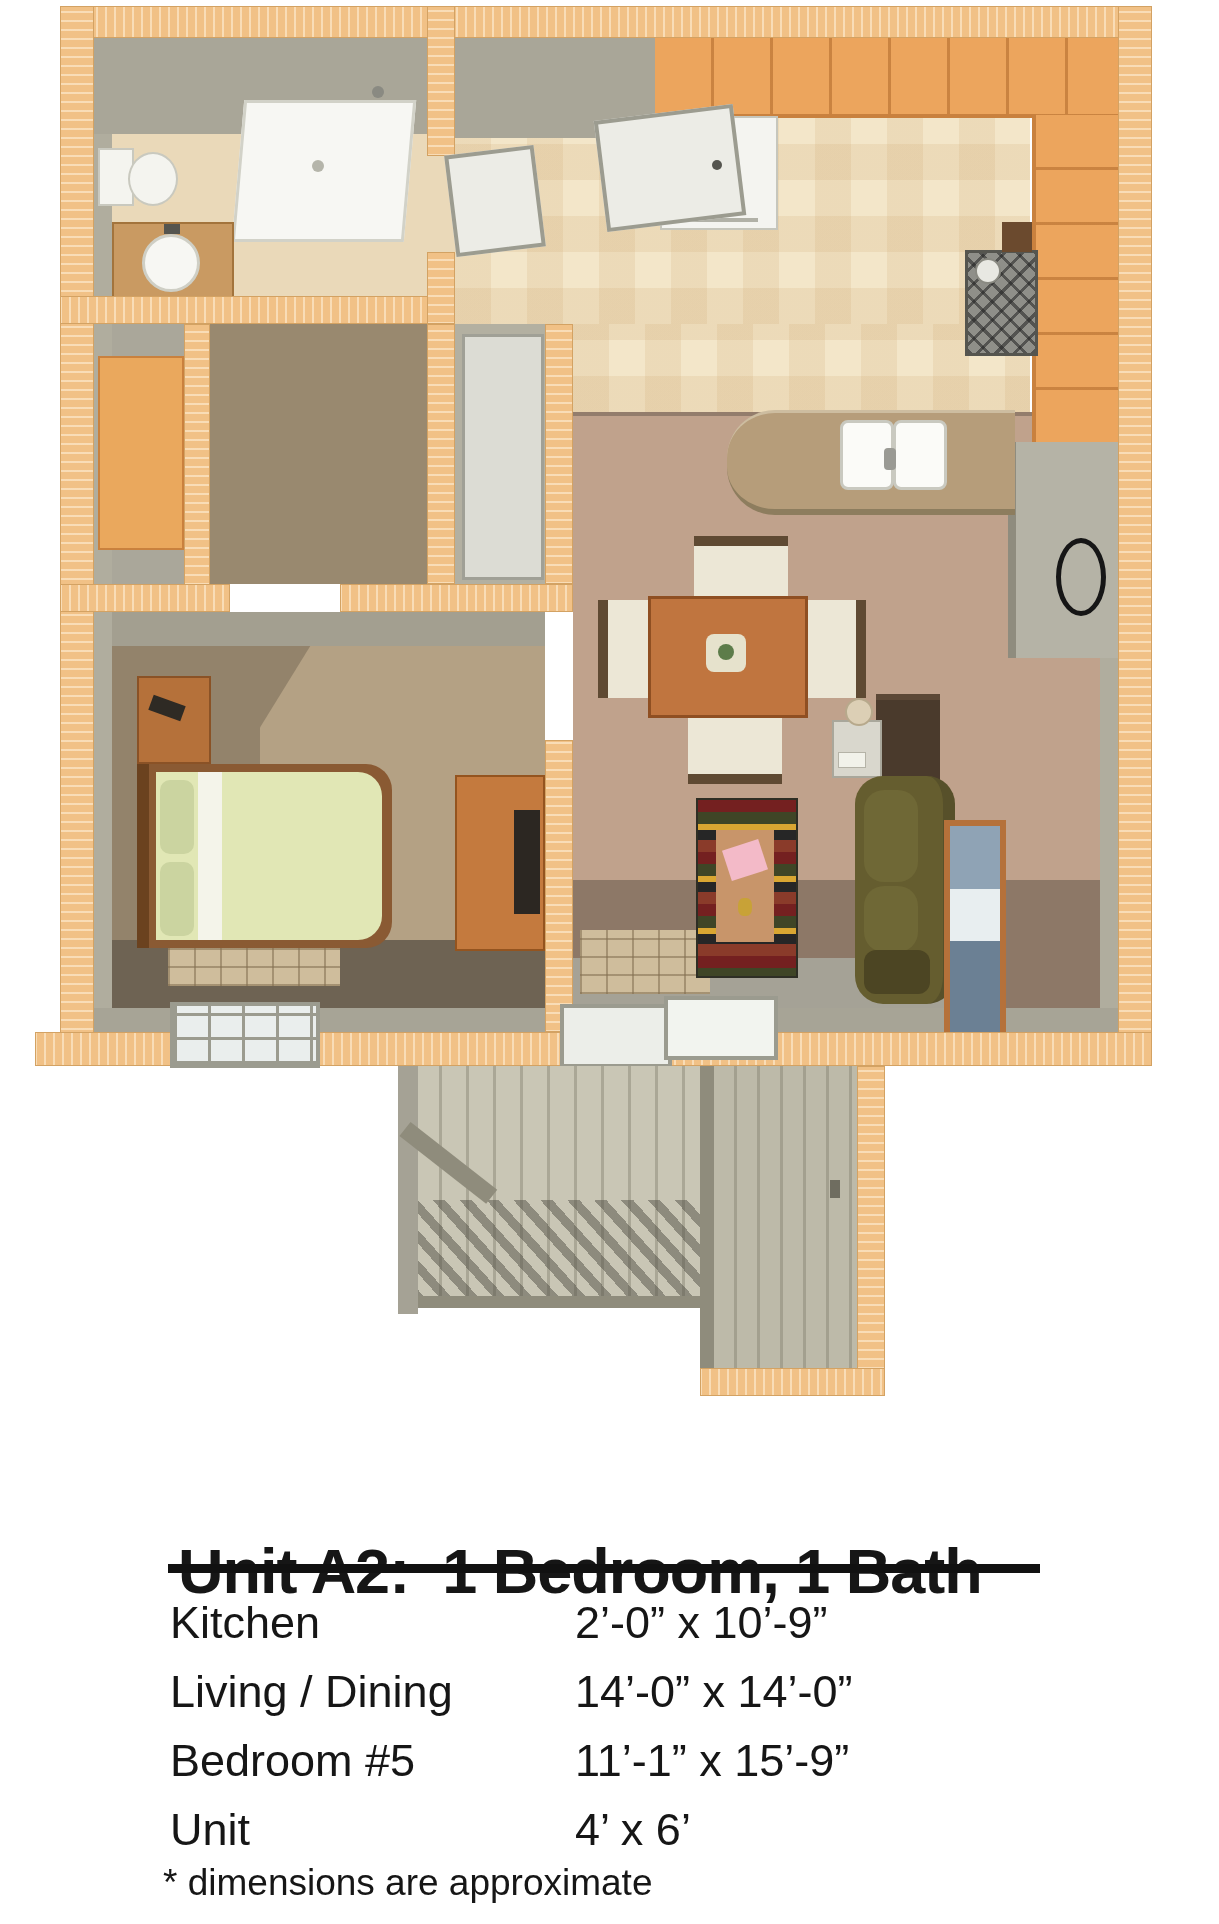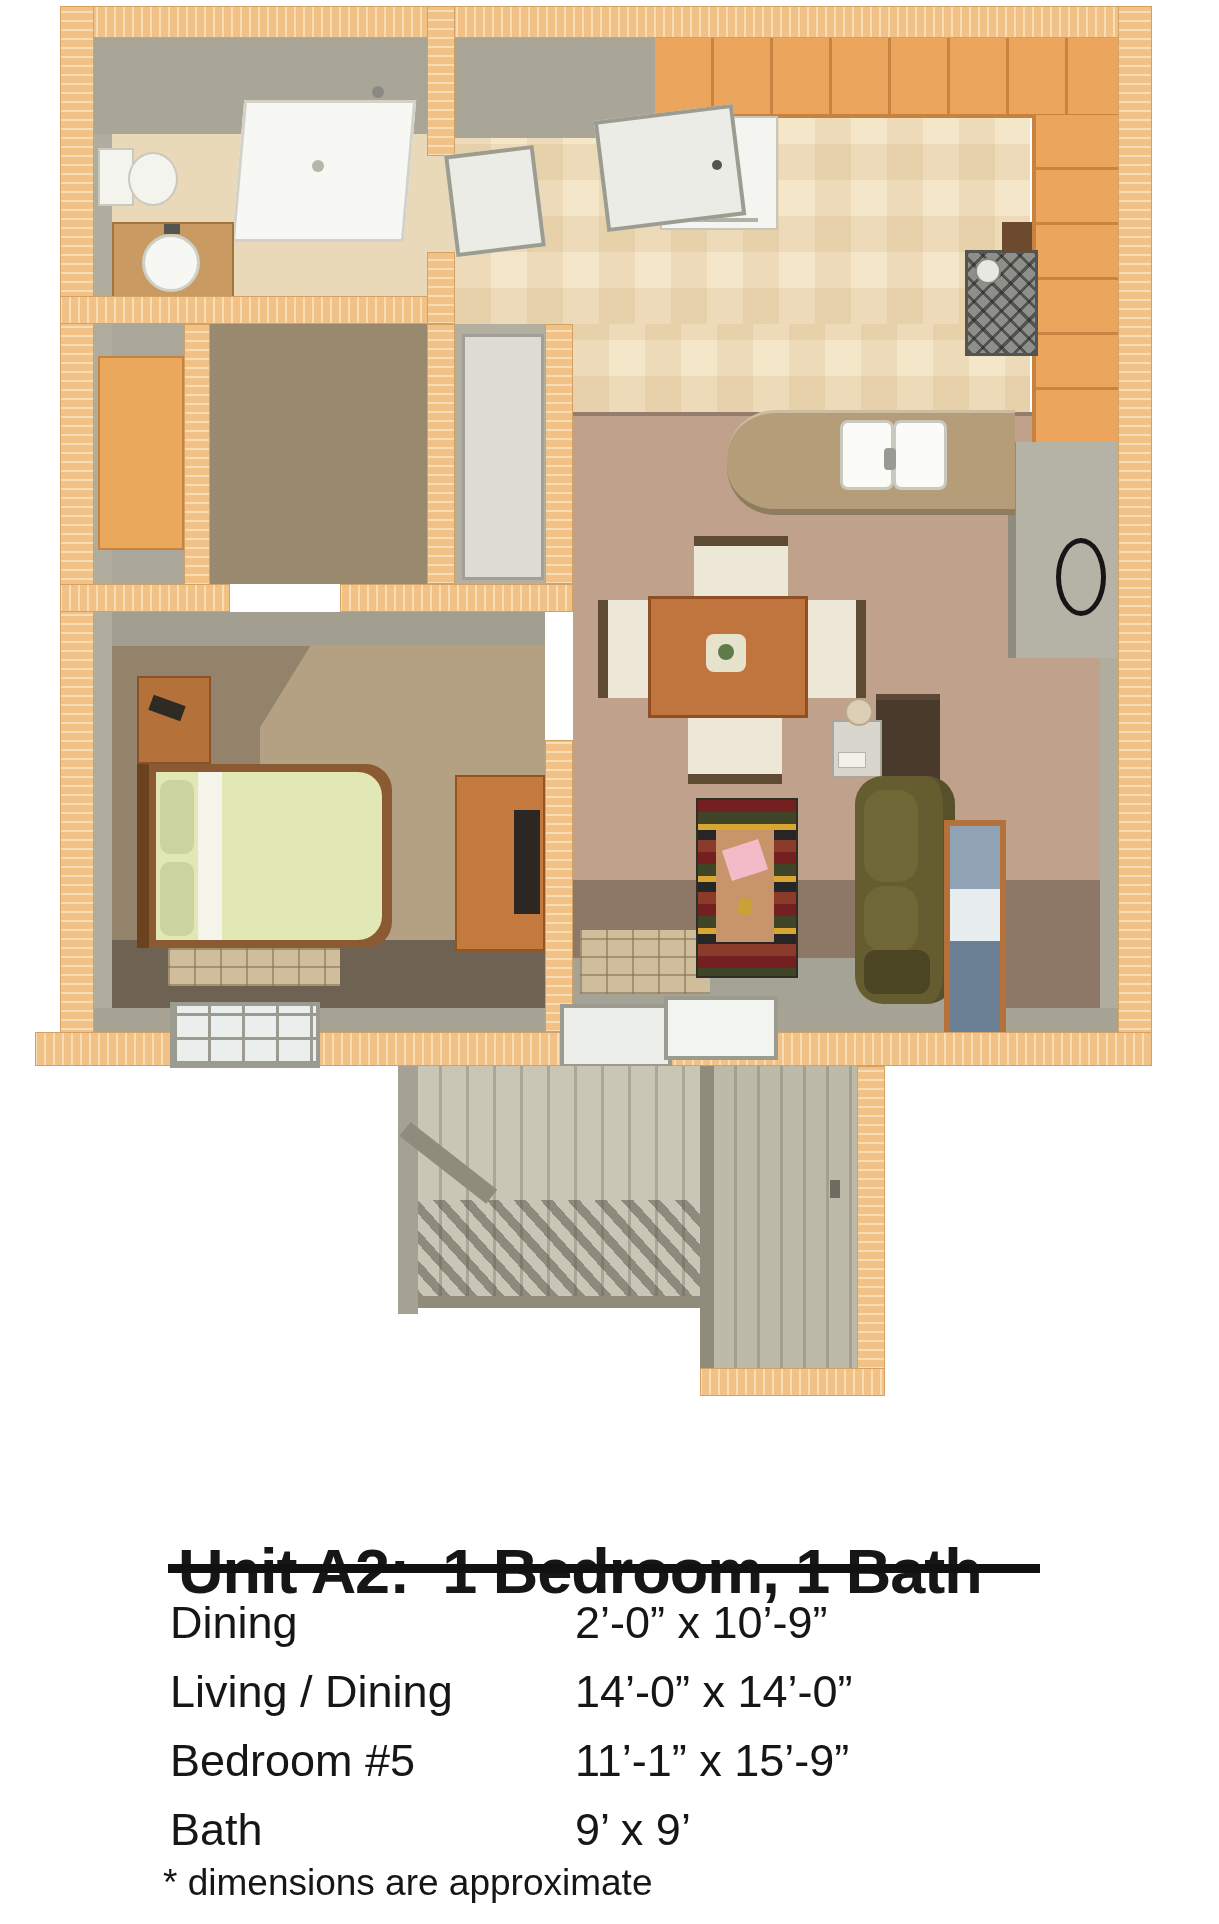--- a/index.html
+++ b/index.html
@@ -165,30 +165,30 @@
   <div class="wall wallv" style="left:857px;top:1066px;width:28px;height:330px;"></div>
   <div class="wall" style="left:700px;top:1368px;width:185px;height:28px;"></div>
 
 </div>
 
 <h1 class="title">Unit A2:  1 Bedroom, 1 Bath</h1>
 <div class="title-underline"></div>
 
 <div>
   <div class="dim-row" style="top:1600px;">
-    <span class="dim-room">Dining</span>
+    <span class="dim-room">Kitchen</span>
     <span class="dim-size">2’-0” x 10’-9”</span>
   </div>
   <div class="dim-row" style="top:1669px;">
     <span class="dim-room">Living / Dining</span>
     <span class="dim-size">14’-0” x 14’-0”</span>
   </div>
   <div class="dim-row" style="top:1738px;">
     <span class="dim-room">Bedroom #5</span>
     <span class="dim-size">11’-1” x 15’-9”</span>
   </div>
   <div class="dim-row" style="top:1807px;">
-    <span class="dim-room">Bath</span>
-    <span class="dim-size">9’ x 9’</span>
+    <span class="dim-room">Unit</span>
+    <span class="dim-size">4’ x 6’</span>
   </div>
 </div>
 
 <div class="footnote">* dimensions are approximate</div>
 
 </body></html>

